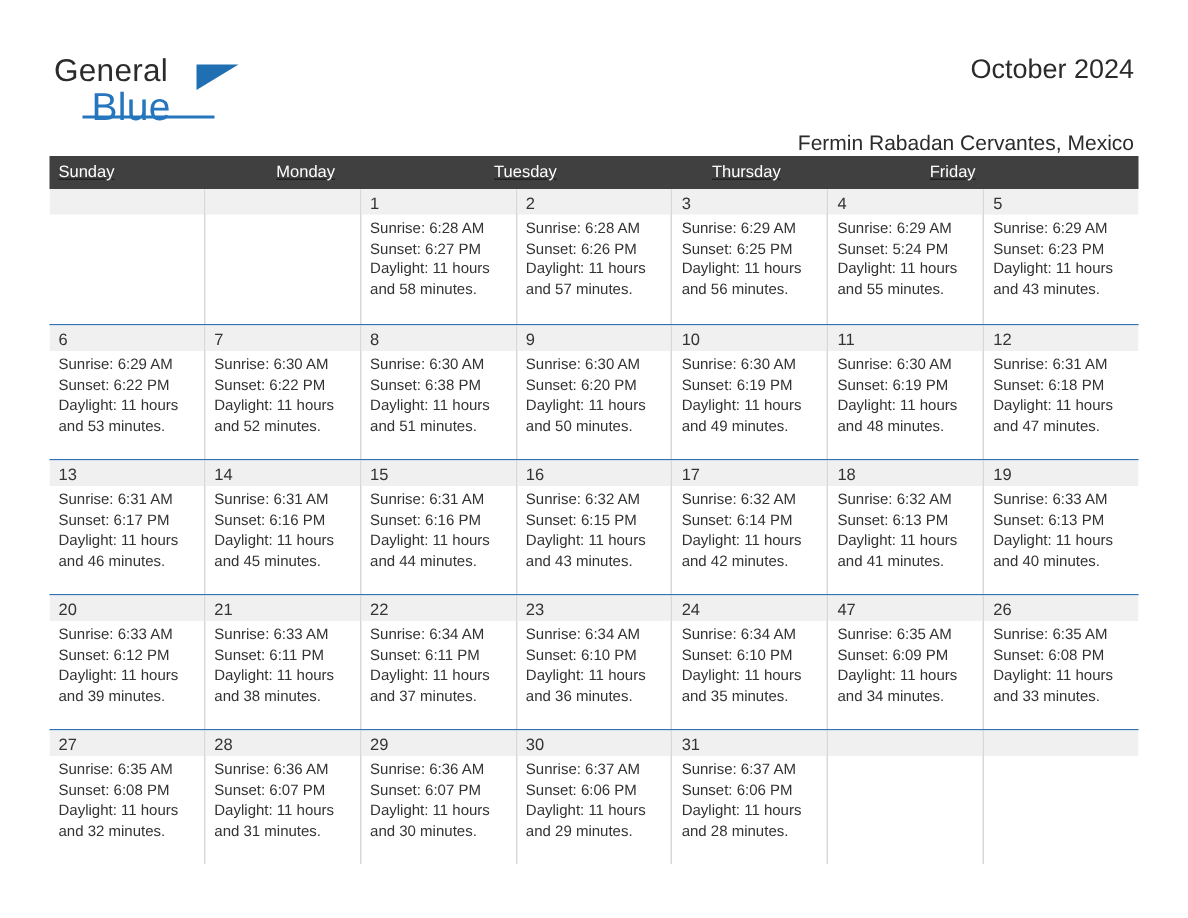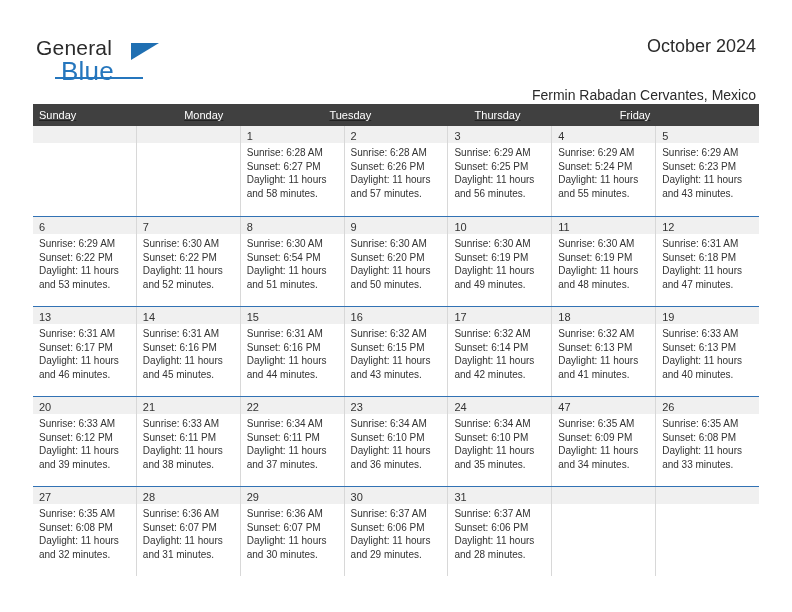--- a/index.html
+++ b/index.html
@@ -260,21 +260,21 @@
               <div>Sunrise: 6:30 AM</div>
               <div>Sunset: 6:22 PM</div>
               <div>Daylight: 11 hours</div>
               <div>and 52 minutes.</div>
             </div>
           </div>
           <div class="day-cell">
             <div class="daynum-band"><span class="daynum">8</span></div>
             <div class="day-info">
               <div>Sunrise: 6:30 AM</div>
-              <div>Sunset: 6:54 PM</div>
+              <div>Sunset: 6:38 PM</div>
               <div>Daylight: 11 hours</div>
               <div>and 51 minutes.</div>
             </div>
           </div>
           <div class="day-cell">
             <div class="daynum-band"><span class="daynum">9</span></div>
             <div class="day-info">
               <div>Sunrise: 6:30 AM</div>
               <div>Sunset: 6:20 PM</div>
               <div>Daylight: 11 hours</div>

